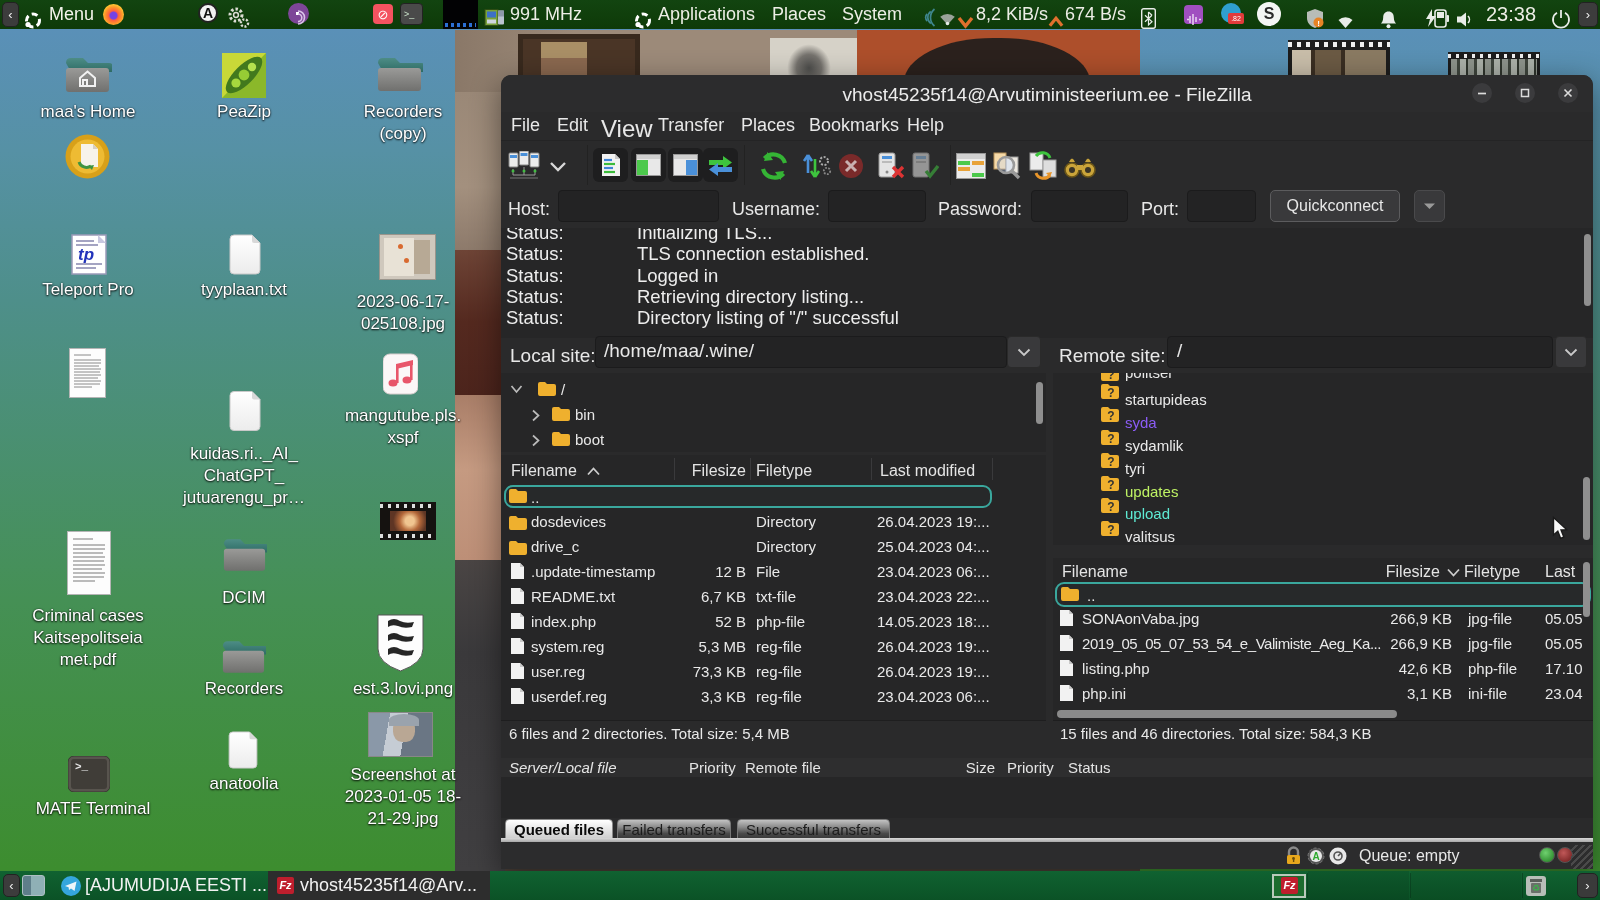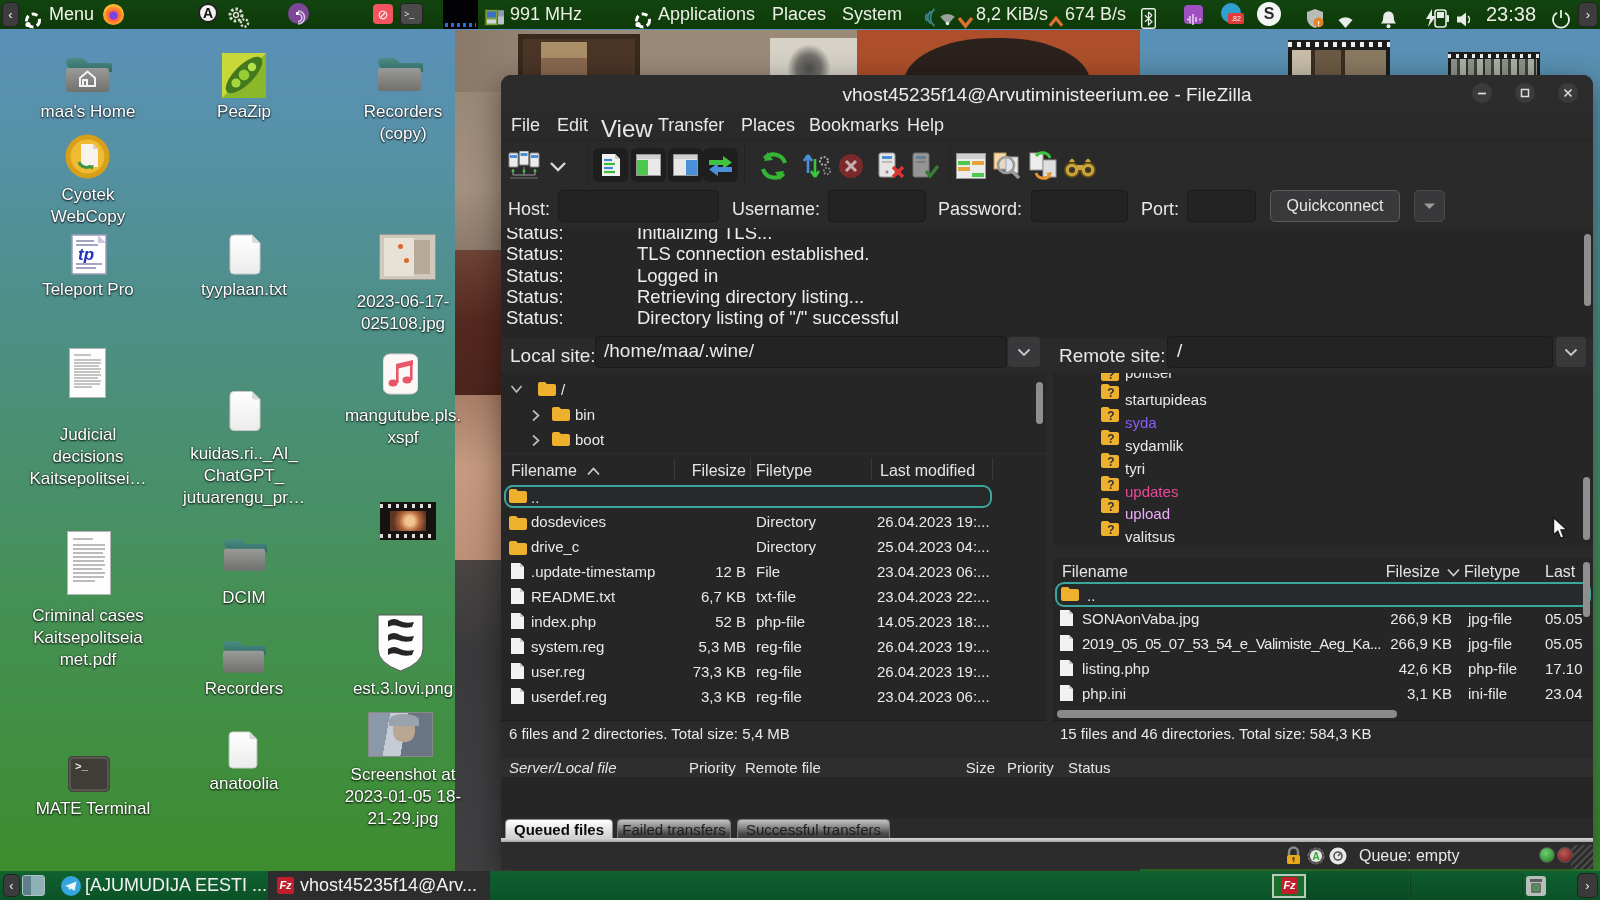--- a/index.html
+++ b/index.html
@@ -72,21 +72,20 @@
   <div class="dlabel" style="left:320px;top:101px;width:166px;">Recorders<br>(copy)</div>
 
   <svg class="abs" style="left:65px;top:134px;" width="45" height="45" viewBox="0 0 45 45">
       <circle cx="22.5" cy="22.5" r="22" fill="#d8a019"></circle>
       <circle cx="22.5" cy="22.5" r="17" fill="#eebb33"></circle>
       <path d="M16 10 h12 l5 5 v18 h-17 z" fill="#f7f3ea"></path>
       <path d="M28 10 v5 h5 z" fill="#d8cfc0"></path>
       <path d="M14 28 a8 8 0 0 0 12 4" fill="none" stroke="#3f9440" stroke-width="3"></path>
       <path d="M27 36 l2-5 -6 1 z" fill="#3f9440"></path>
     </svg>
-  <div class="dlabel" style="left:8px;top:184px;width:160px;">Cyotek<br>WebCopy</div>
 
   <svg class="abs" style="left:68px;top:234px;" width="42" height="41" viewBox="0 0 42 41">
       <rect x="4" y="1" width="34" height="39" fill="#fff" stroke="#9a9ab8" stroke-width="1.5"></rect>
       <path d="M30 1 l8 8 h-8 z" fill="#c8c8e0"></path>
       <g stroke="#7d7da8" stroke-width="1.4">
         <path d="M8 7 h18"></path>
         <path d="M8 11 h22"></path>
         <path d="M8 30 h26"></path>
         <path d="M8 34 h20"></path>
       </g>
@@ -116,21 +115,20 @@
         <path d="M5 18 h25"></path>
         <path d="M5 21 h27"></path>
         <path d="M5 24 h26"></path>
         <path d="M5 27 h27"></path>
         <path d="M5 30 h24"></path>
         <path d="M5 33 h27"></path>
         <path d="M5 36 h26"></path>
         <path d="M5 39 h18"></path>
       </g>
     </svg>
-  <div class="dlabel" style="left:8px;top:424px;width:160px;">Judicial<br>decisions<br>Kaitsepolitsei…</div>
 
   <svg class="abs" style="left:226px;top:390px;" width="38" height="42" viewBox="0 0 38 41">
       <path d="M4 5 q0-4 4-4 h18 l8 8 v27 q0 4-4 4 h-22 q-4 0-4-4 z" fill="url(#gpage)" stroke="#c9c9c9" stroke-width="1"></path>
       <path d="M26 1 l8 8 h-6 q-2 0-2-2 z" fill="#d8d8d8"></path>
     </svg>
   <div class="dlabel" style="left:164px;top:443px;width:160px;">kuidas.ri.._AI_<br>ChatGPT_<br>jutuarengu_pr…</div>
 
   <svg class="abs" style="left:383px;top:352px;" width="35" height="44" viewBox="0 0 35 44">
       <rect x="0" y="2" width="35" height="40" rx="7" fill="#fbf7f7" stroke="#d8cccc"></rect>
       <g fill="#e8566a">
@@ -687,26 +685,26 @@
     <div style="position:absolute;left:72px;top:64px;font-size:15px;color:#e9e9e9;">sydamlik</div>
     <svg style="position:absolute;left:47px;top:79px;" width="20" height="17" viewBox="0 0 20 17">
         <path d="M1 3 q0-2 2-2 h5 l2 2 h7 q2 0 2 2 v9 q0 2-2 2 h-14 q-2 0-2-2 z" fill="#efb02e"></path>
         <text x="11" y="14" font-size="12" font-weight="bold" fill="#333" text-anchor="middle">?</text>
       </svg>
     <div style="position:absolute;left:72px;top:87px;font-size:15px;color:#e9e9e9;">tyri</div>
     <svg style="position:absolute;left:47px;top:102px;" width="20" height="17" viewBox="0 0 20 17">
         <path d="M1 3 q0-2 2-2 h5 l2 2 h7 q2 0 2 2 v9 q0 2-2 2 h-14 q-2 0-2-2 z" fill="#efb02e"></path>
         <text x="11" y="14" font-size="12" font-weight="bold" fill="#333" text-anchor="middle">?</text>
       </svg>
-    <div style="position:absolute;left:72px;top:110px;font-size:15px;color:#ec4899;">updates</div>
+    <div style="position:absolute;left:72px;top:110px;font-size:15px;color:#bef264;">updates</div>
     <svg style="position:absolute;left:47px;top:124px;" width="20" height="17" viewBox="0 0 20 17">
         <path d="M1 3 q0-2 2-2 h5 l2 2 h7 q2 0 2 2 v9 q0 2-2 2 h-14 q-2 0-2-2 z" fill="#efb02e"></path>
         <text x="11" y="14" font-size="12" font-weight="bold" fill="#333" text-anchor="middle">?</text>
       </svg>
-    <div style="position:absolute;left:72px;top:132px;font-size:15px;color:#f0abfc;">upload</div>
+    <div style="position:absolute;left:72px;top:132px;font-size:15px;color:#5eead4;">upload</div>
     <svg style="position:absolute;left:47px;top:147px;" width="20" height="17" viewBox="0 0 20 17">
         <path d="M1 3 q0-2 2-2 h5 l2 2 h7 q2 0 2 2 v9 q0 2-2 2 h-14 q-2 0-2-2 z" fill="#efb02e"></path>
         <text x="11" y="14" font-size="12" font-weight="bold" fill="#333" text-anchor="middle">?</text>
       </svg>
     <div style="position:absolute;left:72px;top:155px;font-size:15px;color:#e9e9e9;">valitsus</div>
   </div>
   <div class="scrollv" style="left:1082px;top:402px;height:63px;"></div>
 
   <div class="panelbg" style="left:552px;top:483px;width:540px;height:162px;"></div>
   <div class="a hdrtxt" style="left:561px;top:488px;font-size:16px;">Filename</div>

